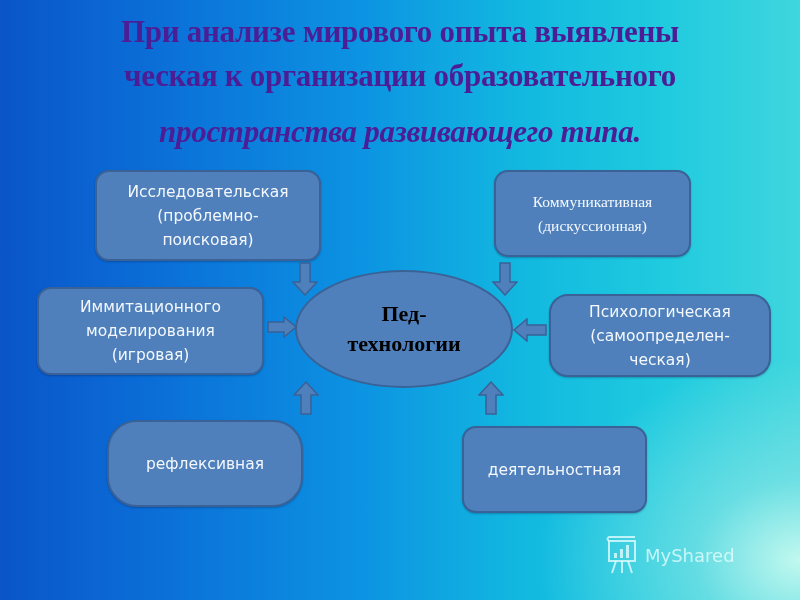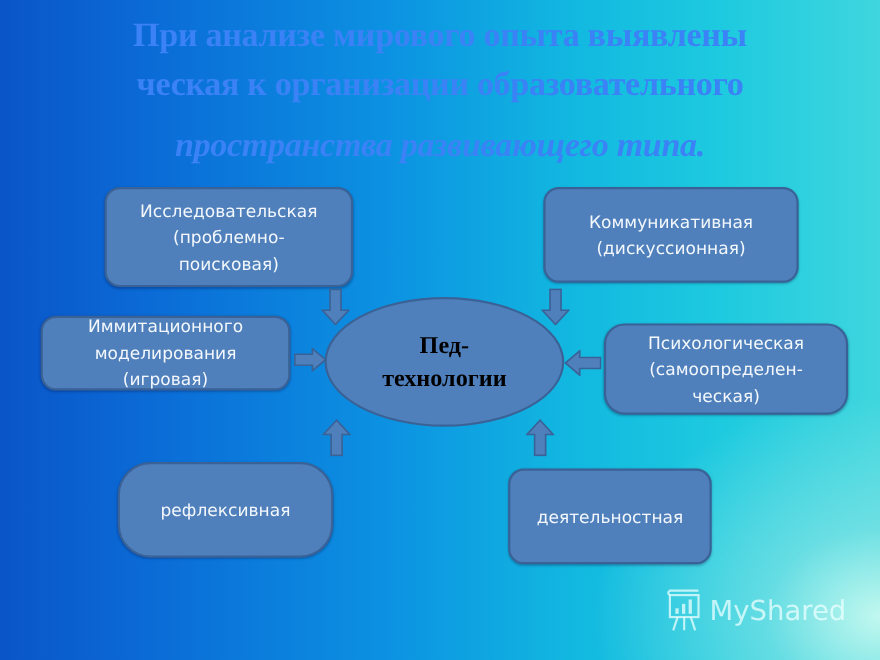--- a/index.html
+++ b/index.html
@@ -5,21 +5,21 @@
     html, body { margin: 0; padding: 0; }
     body {
       width: 800px; height: 600px; overflow: hidden; position: relative;
       background:
         radial-gradient(ellipse 260px 200px at 800px 560px, rgba(200,250,240,0.95) 0%, rgba(140,230,230,0.6) 40%, rgba(40,200,220,0) 100%),
         linear-gradient(90deg, #0a55c8 0%, #0b6fd8 20%, #0c93e2 45%, #12b8e0 65%, #1ecadf 82%, #3fd6de 100%);
       font-family: "DejaVu Sans", sans-serif;
     }
     .title {
       position: absolute; left: 0; top: 10px; width: 800px; text-align: center;
-      font-family: "Liberation Serif", serif; font-weight: bold; color: #3b82f6;
+      font-family: "Liberation Serif", serif; font-weight: bold; color: #4c1d95;
       font-size: 31px; line-height: 44px; letter-spacing: -0.3px;
     }
     .title .line3 { display: block; margin-top: 12px; font-style: italic; }
     .box {
       position: absolute; box-sizing: border-box;
       background: #4f80bc; border: 2px solid #3a6296; border-radius: 14px;
       color: #f4f8fc; font-family: "DejaVu Sans", sans-serif; font-size: 15.5px;
       line-height: 24px; text-align: center;
       display: flex; align-items: center; justify-content: center;
       box-shadow: 0 1px 2px rgba(0,0,50,0.25);
@@ -31,45 +31,45 @@
       border-radius: 50%; display: flex; align-items: center; justify-content: center;
       text-align: center; color: #000000;
       font-family: "Liberation Serif", serif; font-weight: bold; font-size: 22px; line-height: 30px;
     }
     .ellipse span { white-space: pre-line; }
     .arrow { position: absolute; }
     .watermark {
       position: absolute; left: 605px; top: 530px; width: 190px; height: 50px;
       display: flex; align-items: center;
       color: rgba(235,255,255,0.75);
-      font-family: "DejaVu Sans", sans-serif; font-size: 25px;
+      font-family: "DejaVu Sans", sans-serif; font-size: 18px;
     }
     .watermark svg { margin-right: 6px; }
   </style>
 </head>
 <body>
 
 <div class="title">
   <span style="display:block">При анализе мирового опыта выявлены</span>
   <span style="display:block">ческая к организации образовательного</span>
   <span class="line3">пространства развивающего типа.</span>
 </div>
 
 <div class="box" style="left:95px; top:170px; width:226px; height:91px;">
   <span>Исследовательская
 (проблемно-
 поисковая)</span>
 </div>
 
-<div class="box" style="left:494px; top:170px; width:232px; height:87px;">
+<div class="box" style="left:494px; top:170px; width:197px; height:87px;font-family:Liberation Serif, serif;">
   <span>Коммуникативная
 (дискуссионная)</span>
 </div>
 
-<div class="box" style="left:37px; top:287px; width:227px; height:68px;">
+<div class="box" style="left:37px; top:287px; width:227px; height:88px;">
   <span>Иммитационного
 моделирования
 (игровая)</span>
 </div>
 
 <div class="box" style="left:549px; top:294px; width:222px; height:83px;border-radius:19px;">
   <span>Психологическая
 (самоопределен-
 ческая)</span>
 </div>

